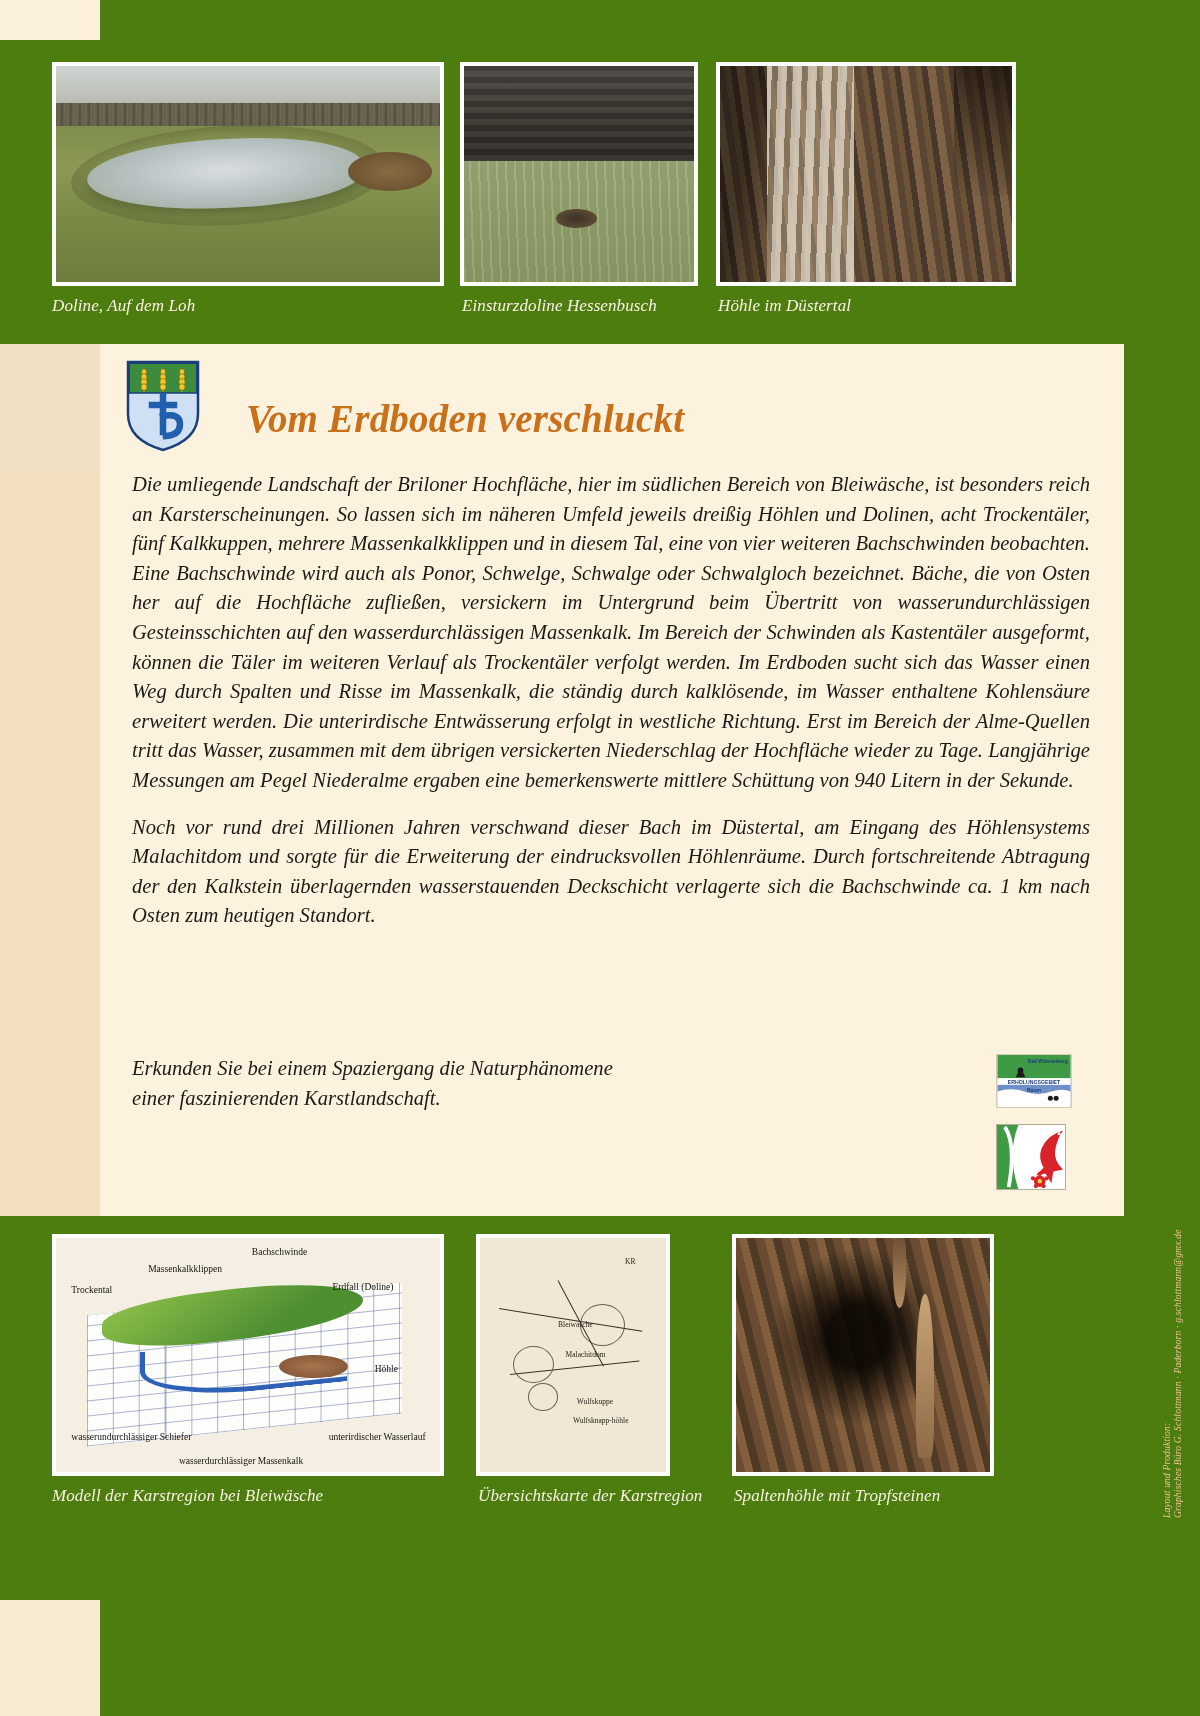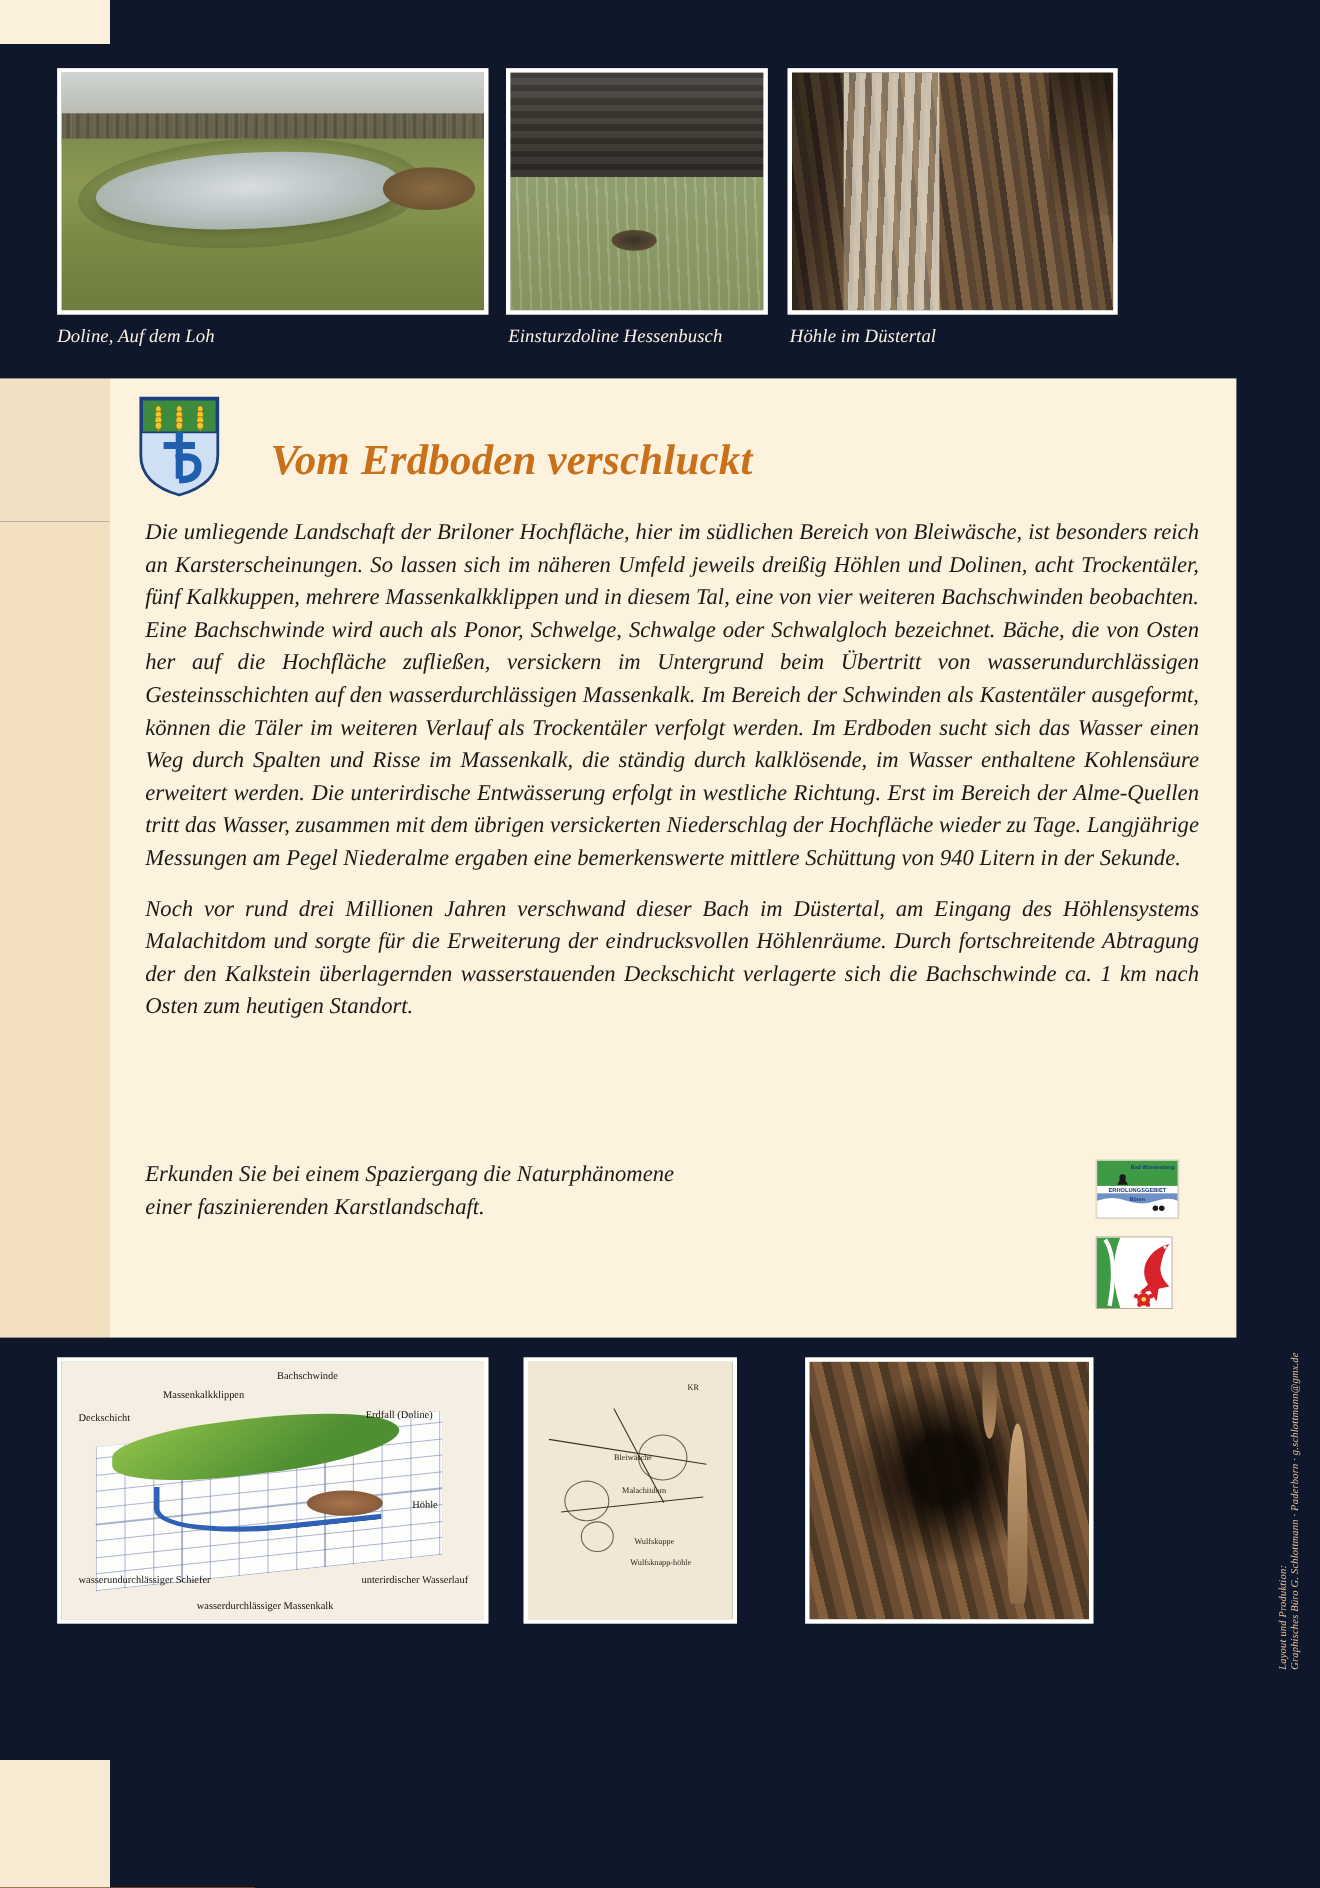--- a/index.html
+++ b/index.html
@@ -10,21 +10,21 @@
     overflow: hidden;
     background: #c0600c;
     font-family: "Liberation Serif", "DejaVu Serif", serif;
   }
 
   
   #panel {
     position: relative;
     width: 1200px;
     height: 1716px;
-    background: #0f172a;
+    background: #4d7c0f;
   }
 
   
   .left-stripe {
     position: absolute;
     left: 0;
     width: 100px;
     background: #f7ead2;
   }
   .left-stripe.a { top: 0; height: 40px; background: #faf0dc; }
@@ -451,21 +451,21 @@
   </div>
 
   <div id="photo-row-bottom">
 
     <div class="photo" id="fig-modell">
       <div class="bg"></div>
       <div class="blockbg"></div>
       <div class="greentop"></div>
       <div class="blueline"></div>
       <div class="cavelump"></div>
-      <div class="dlabel" style="left:4%;  top:20%;">Deckschicht</div>
+      <div class="dlabel" style="left:4%;  top:20%;">Trockental</div>
       <div class="dlabel" style="left:24%; top:11%;">Massenkalkklippen</div>
       <div class="dlabel" style="left:51%; top:4%;">Bachschwinde</div>
       <div class="dlabel" style="left:72%; top:10%;margin-top:21px;">Erdfall (Doline)</div>
       <div class="dlabel" style="left:83%; top:54%;">Höhle</div>
       <div class="dlabel" style="left:4%;  top:83%; width:34%; white-space:normal;">wasserundurchlässiger Schiefer</div>
       <div class="dlabel" style="left:32%; top:93%;">wasserdurchlässiger Massenkalk</div>
       <div class="dlabel" style="left:71%; top:83%; width:26%; white-space:normal;">unterirdischer Wasserlauf</div>
     </div>
 
     <div class="photo" id="fig-karte">
@@ -483,17 +483,22 @@
       <div class="mlabel" style="left:50%; top:76%;">Wulfsknapp-höhle</div>
     </div>
 
     <div class="photo" id="fig-spaltenhoehle">
       <div class="cave"></div>
       <div class="stalactite"></div>
       <div class="stalagmite"></div>
     </div>
   </div>
 
+  <div id="captions-bottom">
+    <div class="caption" id="caption-modell">Modell der Karstregion bei Bleiwäsche</div>
+    <div class="caption" id="caption-karte">Übersichtskarte der Karstregion</div>
+    <div class="caption" id="caption-spaltenhoehle">Spaltenhöhle mit Tropfsteinen</div>
+  </div>
 
   <div id="vertical-credit">Layout und Produktion:
 Graphisches Büro G. Schlottmann · Paderborn · g.schlottmann@gmx.de</div>
 
 </div>
 
 </body></html>

